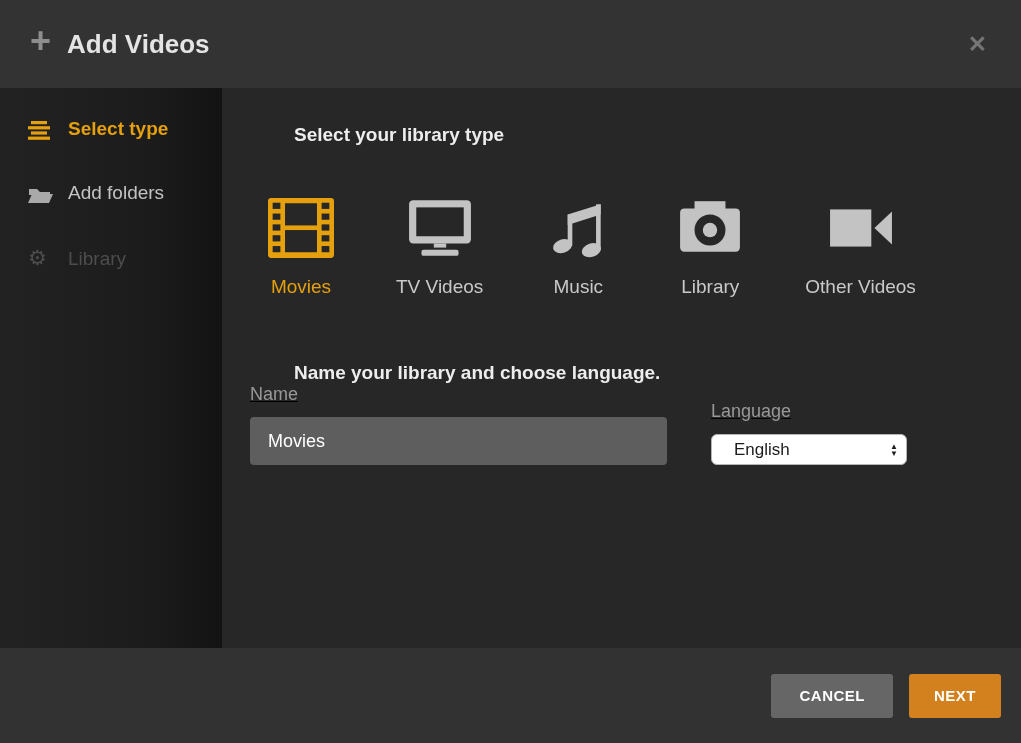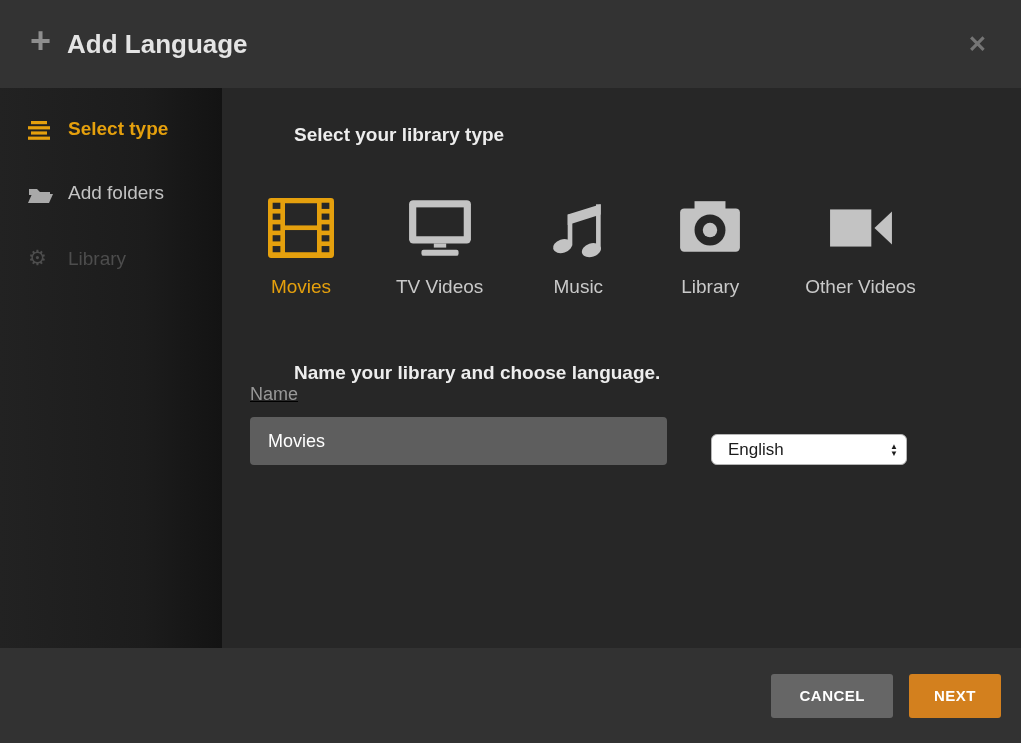--- a/index.html
+++ b/index.html
@@ -34,21 +34,21 @@
 
   .sub-heading { margin-top:64px; }
   .fields { display:flex; align-items:flex-end;text-decoration:underline; }
   .fld-label { display:block; font-size:18px; color:#989898; margin-bottom:12px; }
   .fld-name { width:417px; margin-right:44px; }
   .name-input { width:100%; height:48px; background:#5e5e5e; border:none; border-radius:4px;
     color:#ffffff; font-size:18px; padding:0 18px; font-family:inherit; }
   .fld-lang { width:196px; }
   .sel-wrap { position:relative; width:196px; }
   .lang-select { width:100%; height:31px; border-radius:6px; border:1px solid #b5b5b5; background:#ffffff;
-    color:#1c1c1c; font-size:17px; padding:0 28px 0 16px; appearance:none; -webkit-appearance:none;
+    color:#1c1c1c; font-size:17px; padding:0 28px 0 22px; appearance:none; -webkit-appearance:none;
     -moz-appearance:none; font-family:inherit; cursor:pointer; }
   .sel-arrows { position:absolute; right:9px; top:50%; transform:translateY(-50%); display:flex;
     flex-direction:column; align-items:center; pointer-events:none; color:#1c1c1c; }
   .sel-arrows span { font-size:8px; line-height:7px; }
 
   
   .ftr { flex:0 0 95px; background:#323232; display:flex; align-items:center; justify-content:flex-end;
     padding:0 20px; gap:16px; }
   .btn { height:44px; border:none; border-radius:3px; color:#ffffff; font-weight:bold; font-size:15px;
     letter-spacing:0.5px; cursor:pointer; font-family:inherit; }
@@ -57,21 +57,21 @@
 
   svg { display:block; }
 </style>
 </head>
 <body>
 
 <div class="dialog">
 
   <div class="hdr">
     <span class="plus-ic">+</span>
-    <span class="hdr-title">Add Language</span>
+    <span class="hdr-title">Add Videos</span>
     <button class="close-btn">✕</button>
   </div>
 
   <div class="bodyrow">
 
     <nav class="sidebar">
       <div class="side-item active">
         <span class="ic">
           <svg width="22" height="19" viewBox="0 0 22 19">
             <rect x="3" y="0" width="16" height="3.2" fill="#e5a00d"></rect>
@@ -179,20 +179,21 @@
       </div>
 
       <div class="sub-heading">Name your library and choose language.</div>
 
       <div class="fields">
         <div class="fld-name">
           <label class="fld-label">Name</label>
           <input class="name-input" type="text" value="Movies" style="">
         </div>
         <div class="fld-lang">
+          <label class="fld-label">Language</label>
           <div class="sel-wrap">
             <select class="lang-select">
               <option>English</option>
             </select>
             <span class="sel-arrows">
               <span>▲</span>
               <span>▼</span>
             </span>
           </div>
         </div>

